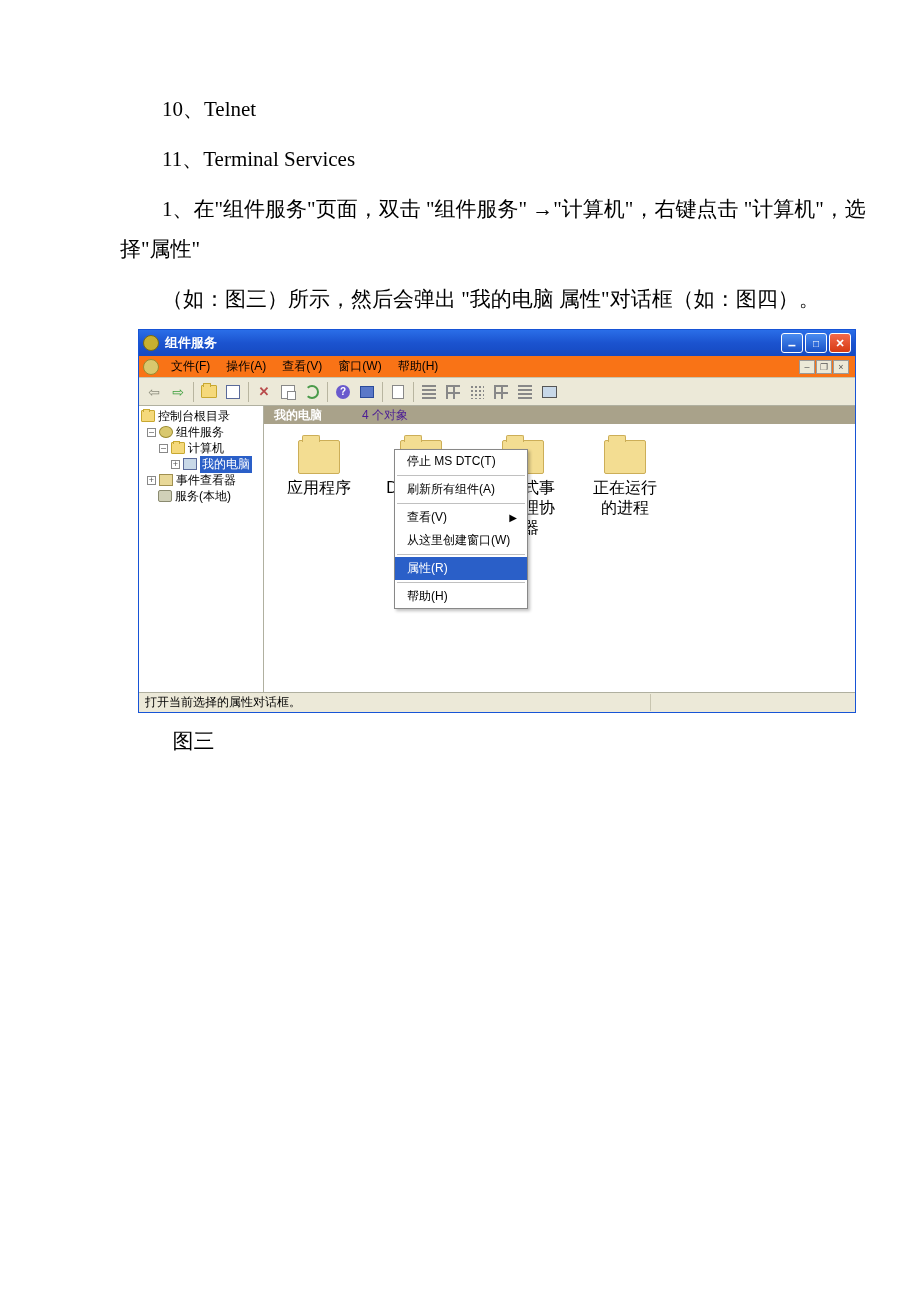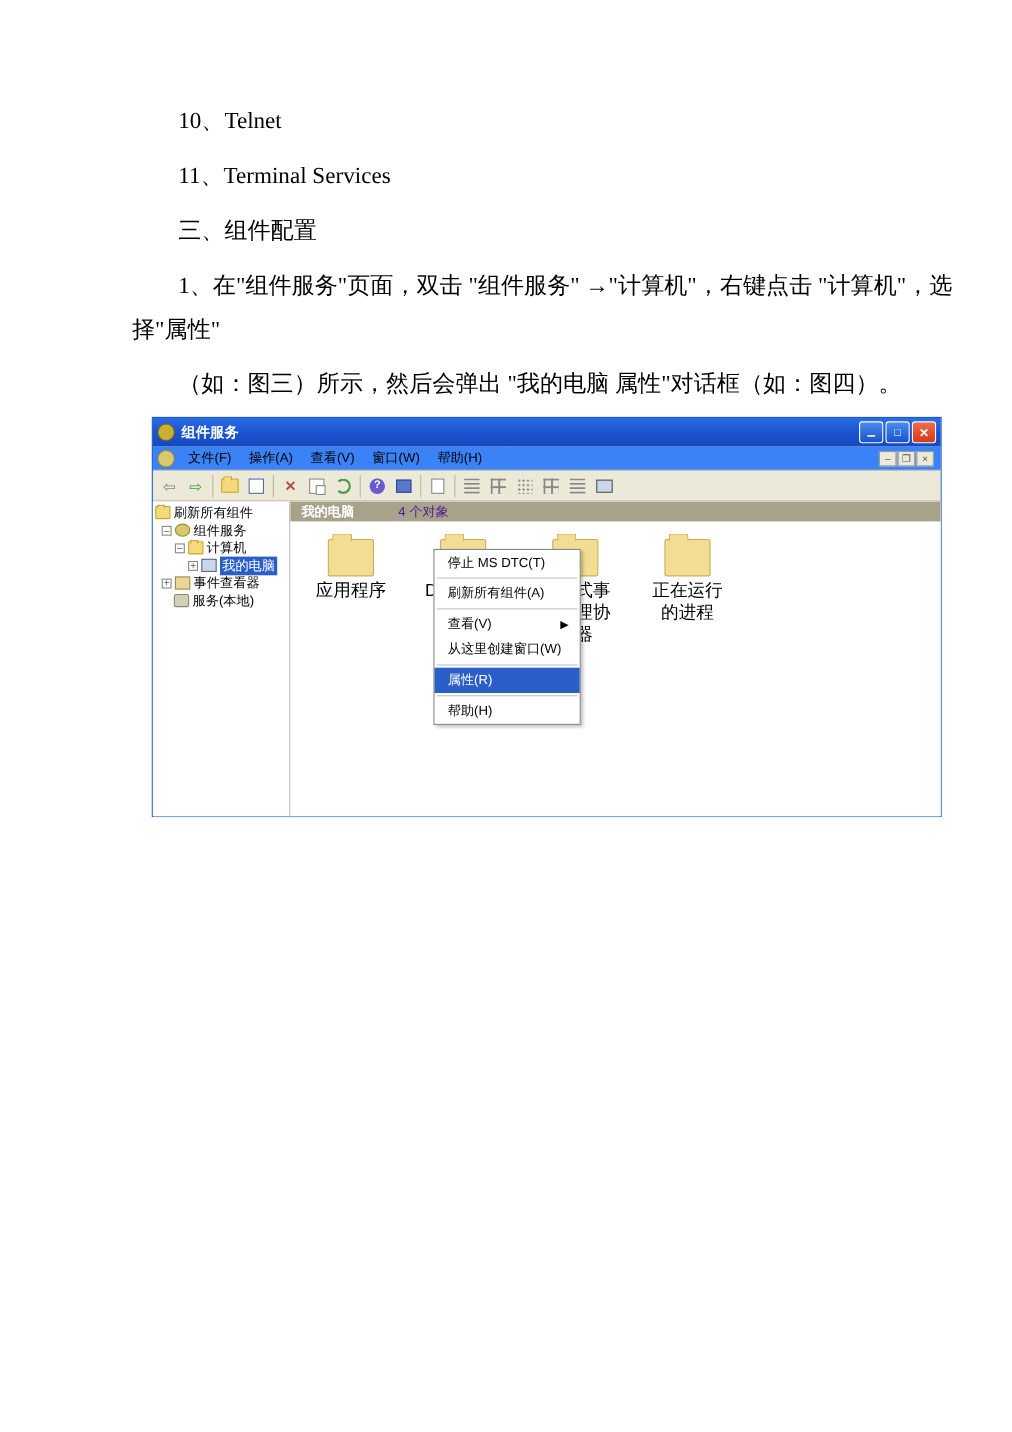--- a/index.html
+++ b/index.html
@@ -59,21 +59,21 @@
     background: linear-gradient(to bottom,#4a8cf0,#1a52c8);
   }
   .winbtn.close { background: linear-gradient(to bottom,#f36a4c,#d73a12); }
   .winbtn.close::after { content:"✕"; font-size:11px; }
   .winbtn.min::after { content:"–"; font-size:14px; position:relative; top:2px; }
   .winbtn.max::after { content:"□"; font-size:10px; }
 
   
   .menubar {
     height: 22px;
-    background: #3b82f6;
+    background: #f97316;
     border-bottom: 1px solid #c8c5b0;
     display: flex; align-items: center;
     padding: 0 4px;
     justify-content: space-between;
   }
   .menuitems { display:flex; align-items:center; gap:0; }
   .menubar .mi {
     padding: 2px 8px;
     font-size: 12px;
     color: #000;
@@ -191,21 +191,20 @@
     text-indent: 2.5em;
     font-size: 21px;
   }
 </style>
 </head>
 <body>
 
 <div class="page">
   <p class="para">10、Telnet</p>
   <p class="para">11、Terminal Services</p>
-  <p class="para">三、组件配置</p>
   <p class="para noindent" style="text-indent:2em">1、在"组件服务"页面，双击 "组件服务" →"计算机"，右键点击 "计算机"，选择"属性"</p>
   <p class="para">（如：图三）所示，然后会弹出 "我的电脑 属性"对话框（如：图四）。</p>
 
   <div class="screenshot-wrap">
     <div class="win">
 
       <div class="titlebar">
         <span class="title-icon"></span>
         <span class="title-text">组件服务</span>
         <div class="winbtns">
@@ -284,21 +283,21 @@
           </div>
         <div class="tb-btn">
             <span class="tb-monitor"></span>
           </div>
       </div>
 
       <div class="panes">
         <div class="tree">
           <div class="tree-row">
             <span class="ticon ico-folder"></span>
-            <span class="lbl">刷新所有组件</span>
+            <span class="lbl">控制台根目录</span>
           </div>
           <div class="tree-row">
             <span class="spacer" style="width:6px"></span>
             <span class="exp">–</span>
             <span class="ticon ico-world"></span>
             <span class="lbl">组件服务</span>
           </div>
           <div class="tree-row">
             <span class="spacer" style="width:18px"></span>
             <span class="exp">–</span>
@@ -370,17 +369,22 @@
               </div>
             <div class="ctxsep"></div>
             <div class="ctxitem">
                 <span>帮助(H)</span>
               </div>
           </div>
 
         </div>
       </div>
 
+      <div class="statusbar">
+        <div class="cell1">打开当前选择的属性对话框。</div>
+        <div class="cell2"></div>
+      </div>
 
     </div>
   </div>
 
+  <p class="caption">图三</p>
 </div>
 
 </body></html>

